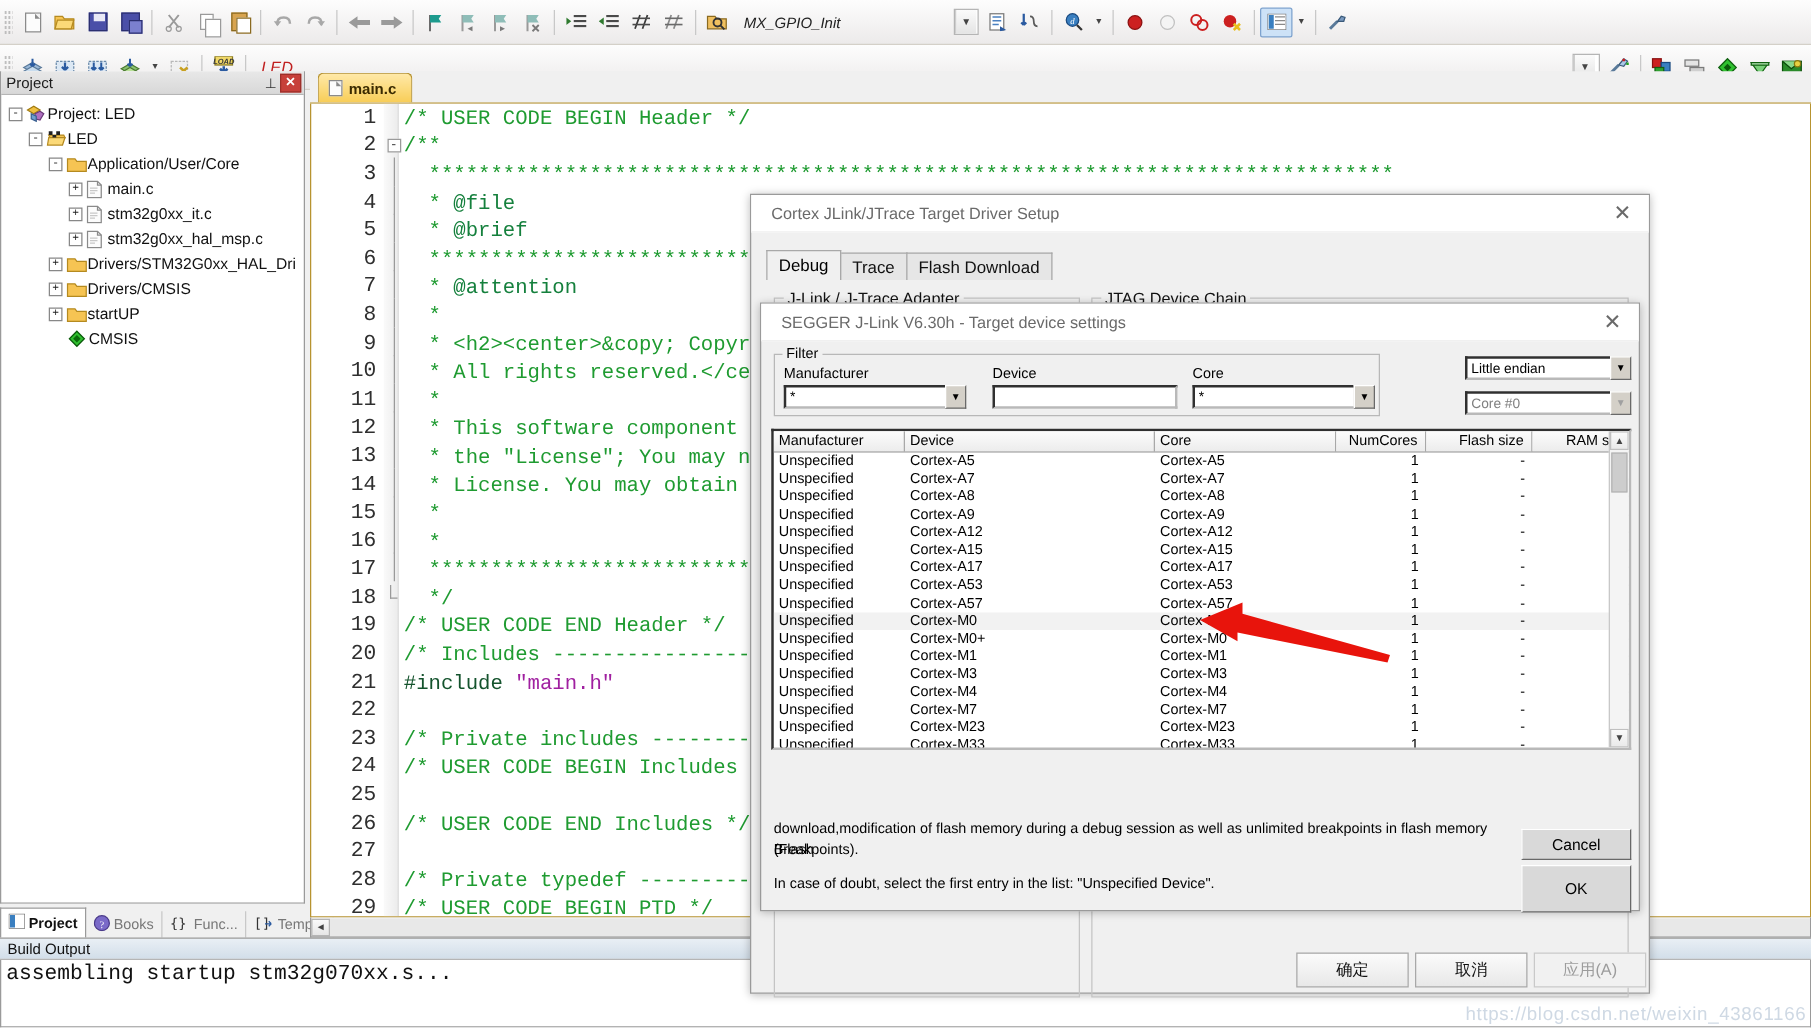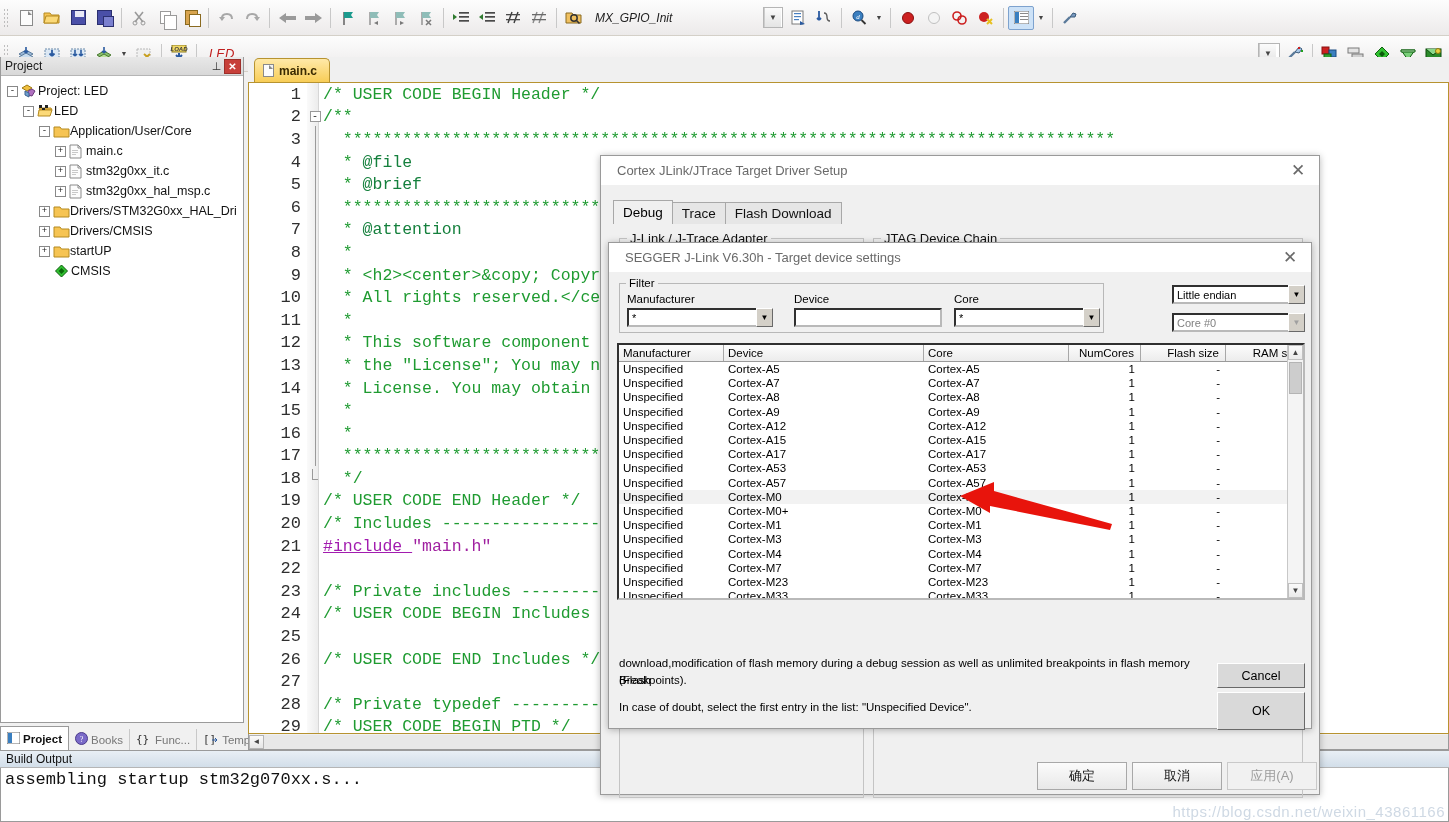--- a/index.html
+++ b/index.html
@@ -109,21 +109,21 @@
   .fold { width:16px; flex:none; text-align:center; font-size:10px;
      color:#666; position:relative; }
   .foldbox { display:inline-block; width:11px;height:11px;border:1px solid #9a9a9a;
      line-height:9px; font-size:10px; background:#fff; color:#333;
      font-family:"Liberation Mono",monospace; }
   .gutter-strip { position:absolute; left:58px; top:0; bottom:0; width:12px;
      background:linear-gradient(90deg,#fafafa,#ececec); border-right:1px solid #d6d6d6; }
   .ctext { white-space:pre; color:#1a8a2a; }
   .c-cmt { color:#1f9b31; }
   .c-tag { color:#15803d; }
-  .c-pp  { color:#a21caf;text-decoration:underline; }
+  .c-pp  { color:#14532d; }
   .c-str { color:#a020a0; }
   .hscroll { position:absolute; left:0; right:0; bottom:0; height:16px;
      background:#f0f0f0; border:1px solid #9a9a9a; border-top:none;
      display:flex; align-items:center; }
   .hs-arrow { width:15px;height:14px;display:flex;align-items:center;justify-content:center;
      font-size:8px;color:#444;background:linear-gradient(#fafafa,#e6e6e6);
      border:1px solid #b5b5b5; }
   .hs-track { flex:1; background:#e8e8e8; height:14px; }
 
   

